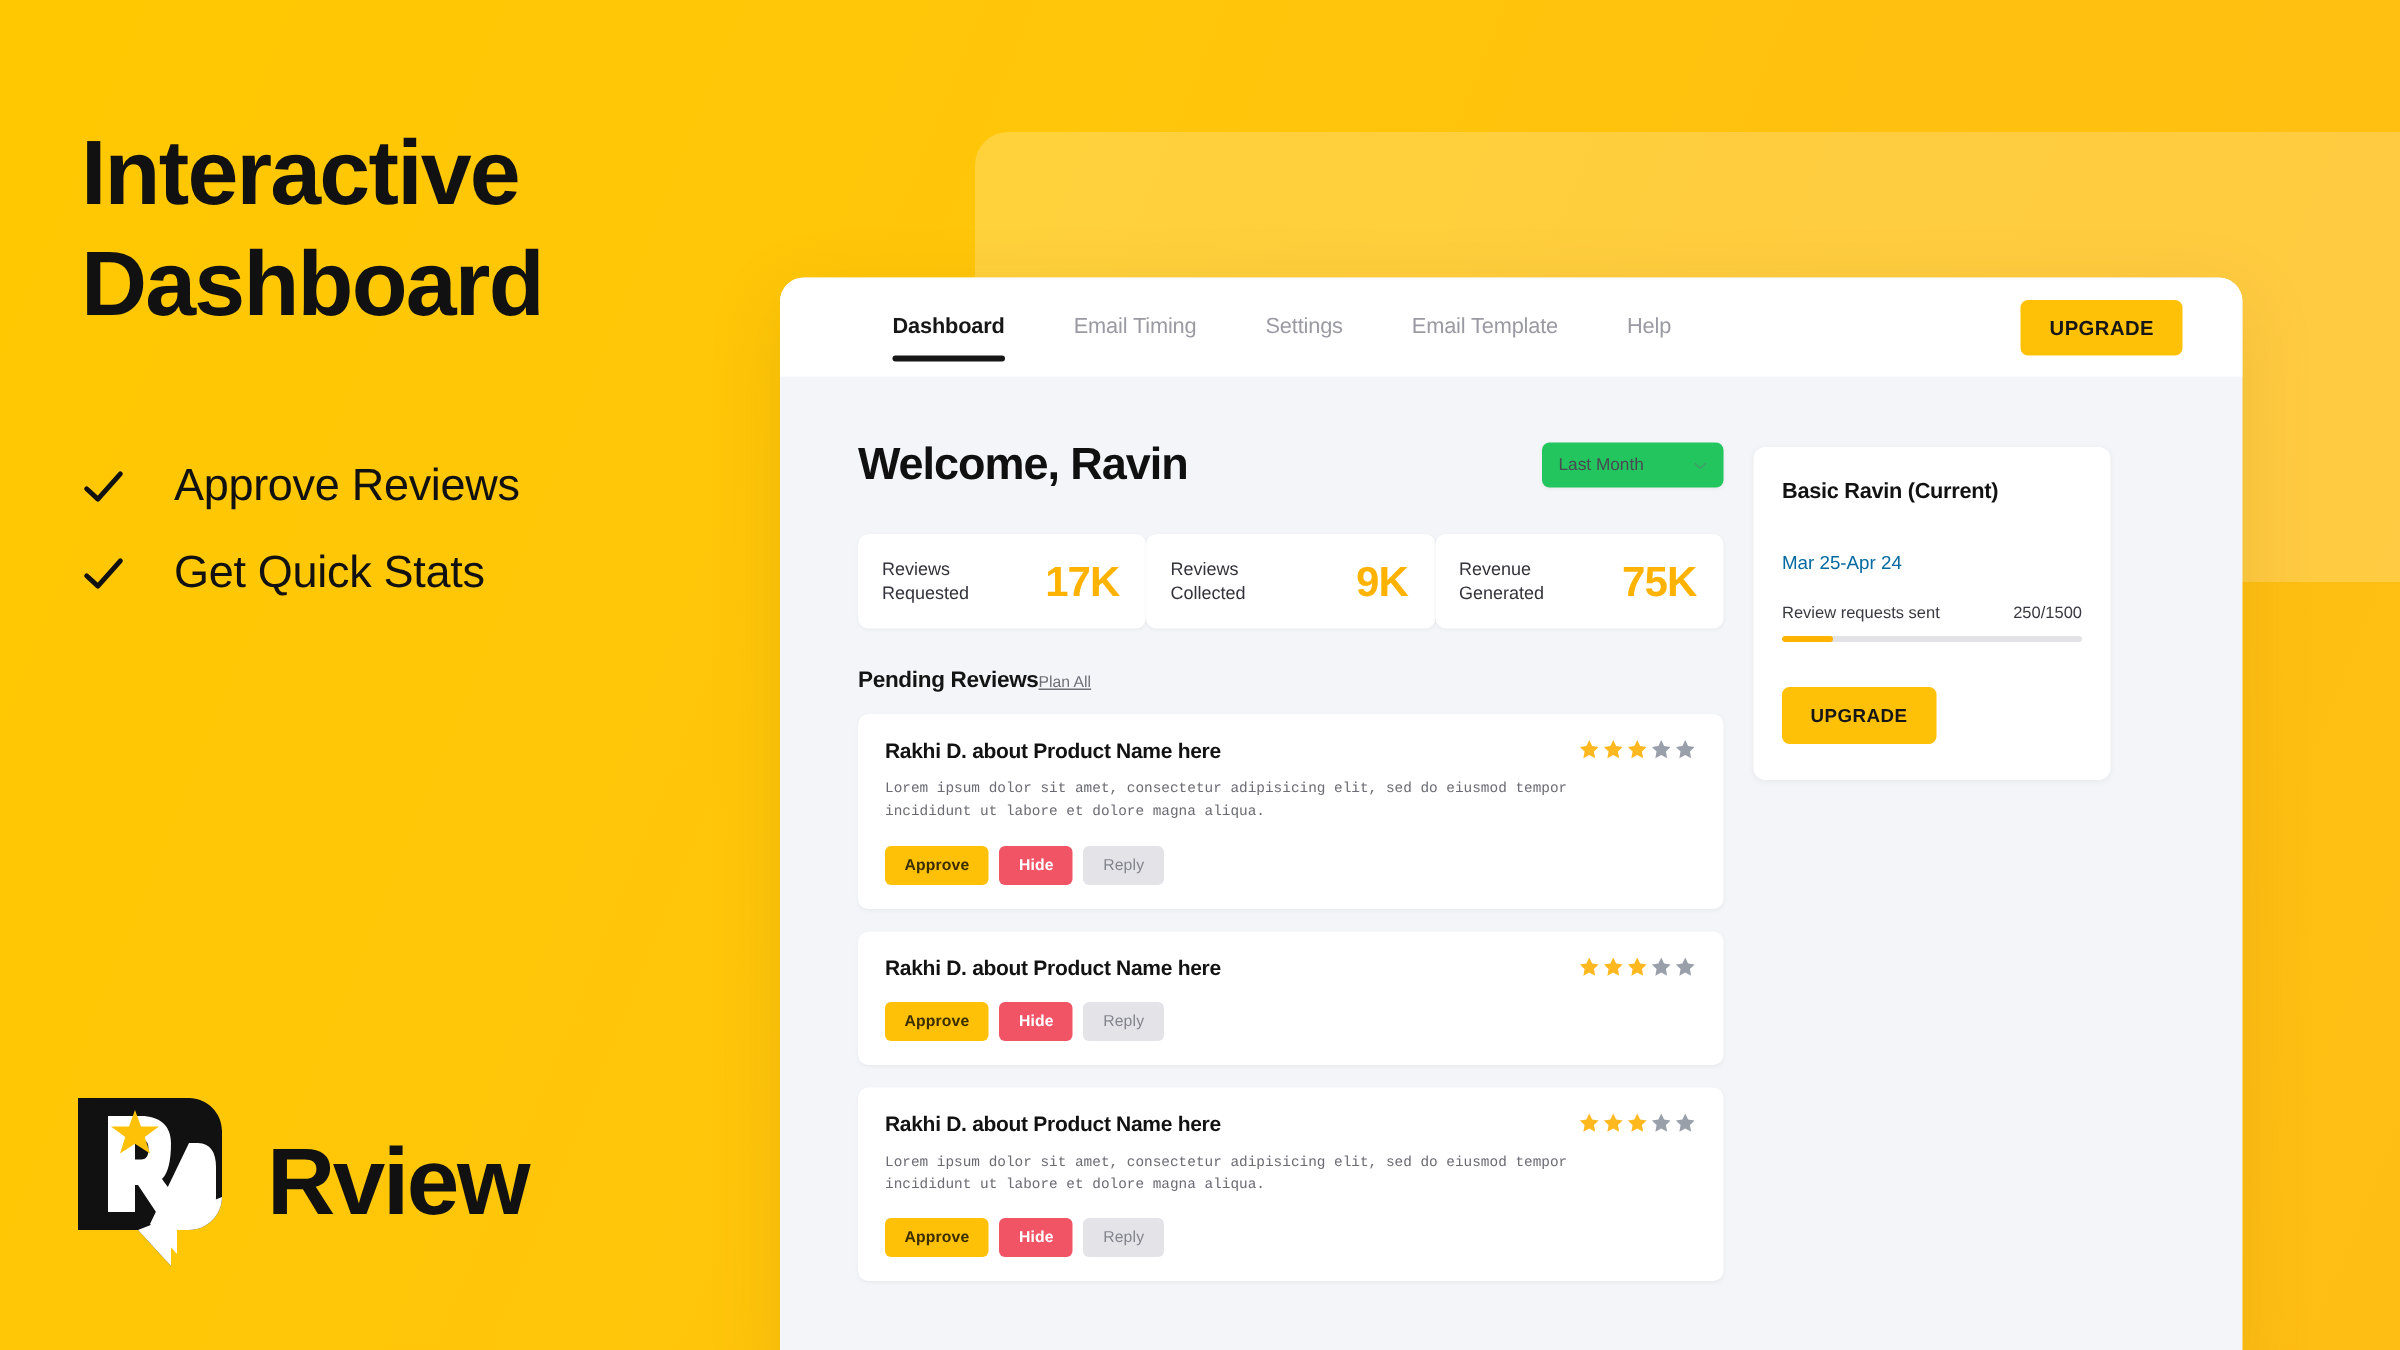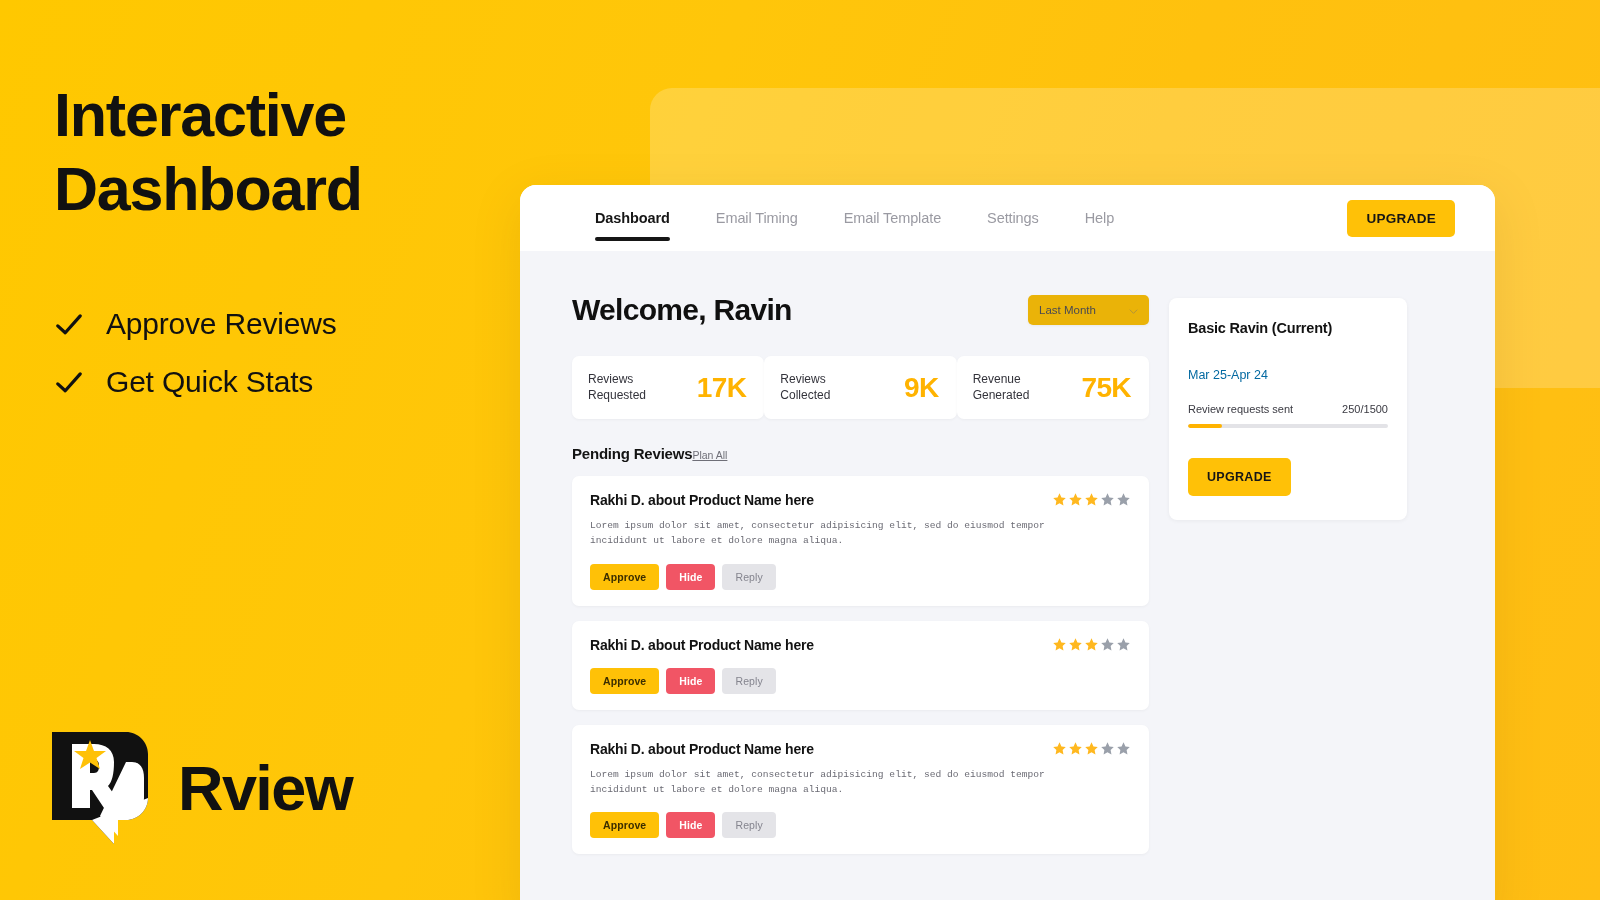--- a/index.html
+++ b/index.html
@@ -26,21 +26,21 @@
     font-weight: 700;
     line-height: 1.22;
     letter-spacing: -1.2px;
     color: #111111;
     max-width: 420px;
   }
   .promo-list { margin-top: 80px; }
   .promo-li {
     display: flex;
     align-items: center;
-    gap: 22px;
+    gap: 32px;
     margin-bottom: 24px;
   }
   .check-icon {
     width: 30px; height: 30px;
     flex: 0 0 30px;
     display: flex; align-items: center; justify-content: center;
   }
   .check-icon svg { display: block; }
   .promo-li-label {
     font-size: 30px;
@@ -149,21 +149,21 @@
     justify-content: space-between;
     margin-bottom: 29px;
   }
   .welcome-title {
     font-size: 30px;
     font-weight: 700;
     color: #101010;
     letter-spacing: -0.7px;
   }
   .period-select {
-    background: #eab308;
+    background: #22c55e;
     border-radius: 5px;
     height: 30px;
     width: 121px;
     display: flex;
     align-items: center;
     justify-content: space-between;
     padding: 0 11px;
     font-size: 11.5px;
     color: #4A4A52;
     cursor: pointer;
@@ -362,24 +362,24 @@
 
   <nav class="navbar">
     <div class="nav-items">
       <div class="nav-item active">
         <span>Dashboard</span>
       </div>
       <div class="nav-item">
         <span>Email Timing</span>
       </div>
       <div class="nav-item">
+        <span>Settings</span>
+      </div>
+      <div class="nav-item">
         <span>Email Template</span>
-      </div>
-      <div class="nav-item">
-        <span>Settings</span>
       </div>
       <div class="nav-item">
         <span>Help</span>
       </div>
     </div>
     <div class="nav-spacer"></div>
     <button class="btn-upgrade-nav">UPGRADE</button>
   </nav>
 
   <div class="dash-body">

